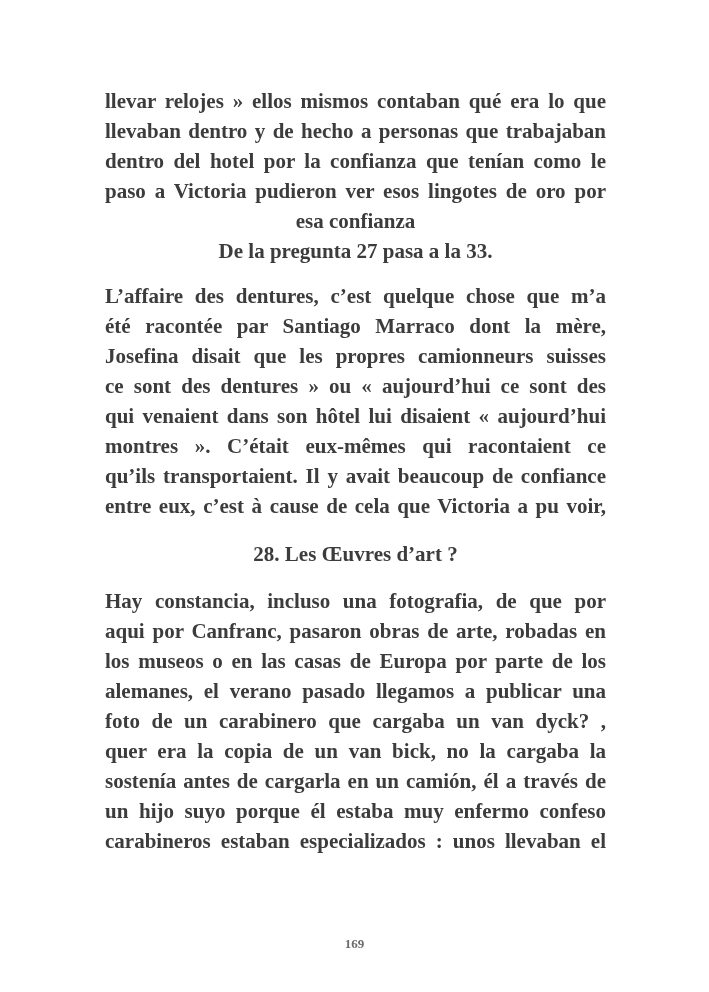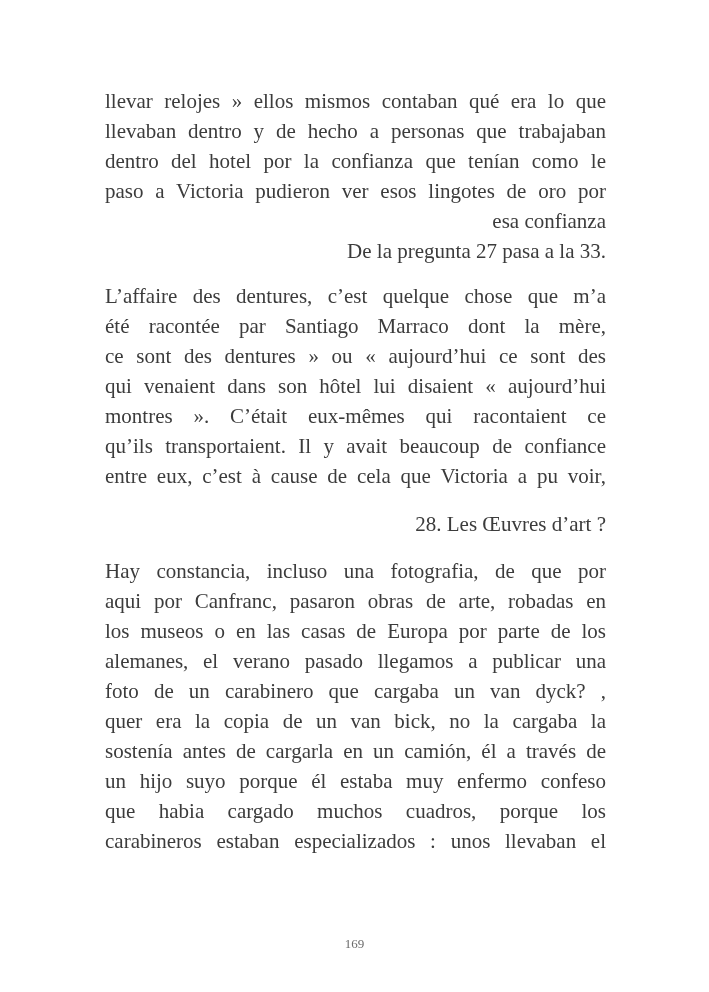--- a/index.html
+++ b/index.html
@@ -1,20 +1,20 @@
 <!DOCTYPE html>
 <html style="--bg: #ffffff; --text-color: #3c3c3c; --page-num-color: #6b6b6b;"><head>
 <meta charset="utf-8">
 <style>
   :root {
     --bg: #ffffff;
     --text-color: #3c3c3c;
     --page-num-color: #6b6b6b;
   }
-  * { margin: 0; padding: 0; box-sizing: border-box; }
+  * { margin: 0; padding: 0; box-sizing: border-box; font-weight: bold; }
   html, body { background: #ffffff; }
   .page {
     position: relative;
     width: 709px;
     height: 992px;
     background: var(--bg);
     overflow: hidden;
     font-family: "Liberation Serif", "DejaVu Serif", serif;
     color: var(--text-color);
   }
@@ -22,21 +22,21 @@
     position: absolute;
     left: 105px;
     top: 86px;
     width: 501px;
     font-size: 21px;
     line-height: 30px;
   }
   .block + .block { margin-top: 15px; }
   .block.heading { margin-top: 18px; margin-bottom: 17px; }
   .line {
-    text-align: right;
+    text-align: center;
     overflow: visible;
   }
   .line.j {
     text-align: justify;
     text-align-last: justify;
   }
   .page-number {
     position: absolute;
     top: 936px;
     left: 0;
@@ -57,36 +57,36 @@
         <div class="line j">llevar relojes » ellos mismos contaban qué era lo que</div>
         <div class="line j">llevaban dentro y de hecho a personas que trabajaban</div>
         <div class="line j">dentro del hotel por la confianza que tenían como le</div>
         <div class="line j">paso a Victoria pudieron ver esos lingotes de oro por</div>
         <div class="line">esa confianza</div>
         <div class="line">De la pregunta 27 pasa a la 33.</div>
       </div>
       <div class="block">
         <div class="line j">L’affaire des dentures, c’est quelque chose que m’a</div>
         <div class="line j">été racontée par Santiago Marraco dont la mère,</div>
+        <div class="line j">Josefina disait que les propres camionneurs suisses</div>
         <div class="line j">ce sont des dentures » ou « aujourd’hui ce sont des</div>
         <div class="line j">qui venaient dans son hôtel lui disaient « aujourd’hui</div>
         <div class="line j">montres ». C’était eux-mêmes qui racontaient ce</div>
         <div class="line j">qu’ils transportaient. Il y avait beaucoup de confiance</div>
         <div class="line j">entre eux, c’est à cause de cela que Victoria a pu voir,</div>
       </div>
       <div class="block heading">
         <div class="line">28. Les Œuvres d’art ?</div>
       </div>
       <div class="block">
         <div class="line j">Hay constancia, incluso una fotografia, de que por</div>
         <div class="line j">aqui por Canfranc, pasaron obras de arte, robadas en</div>
         <div class="line j">los museos o en las casas de Europa por parte de los</div>
         <div class="line j">alemanes, el verano pasado llegamos a publicar una</div>
         <div class="line j">foto de un carabinero que cargaba un van dyck? ,</div>
         <div class="line j">quer era la copia de un van bick, no la cargaba la</div>
         <div class="line j">sostenía antes de cargarla en un camión, él a través de</div>
         <div class="line j">un hijo suyo porque él estaba muy enfermo confeso</div>
-        <div class="line j">que habia cargado muchos cuadros, porque los</div>
         <div class="line j">carabineros estaban especializados : unos llevaban el</div>
       </div>
     </div>
   <div class="page-number">169</div>
 </div>
 
 </body></html>

